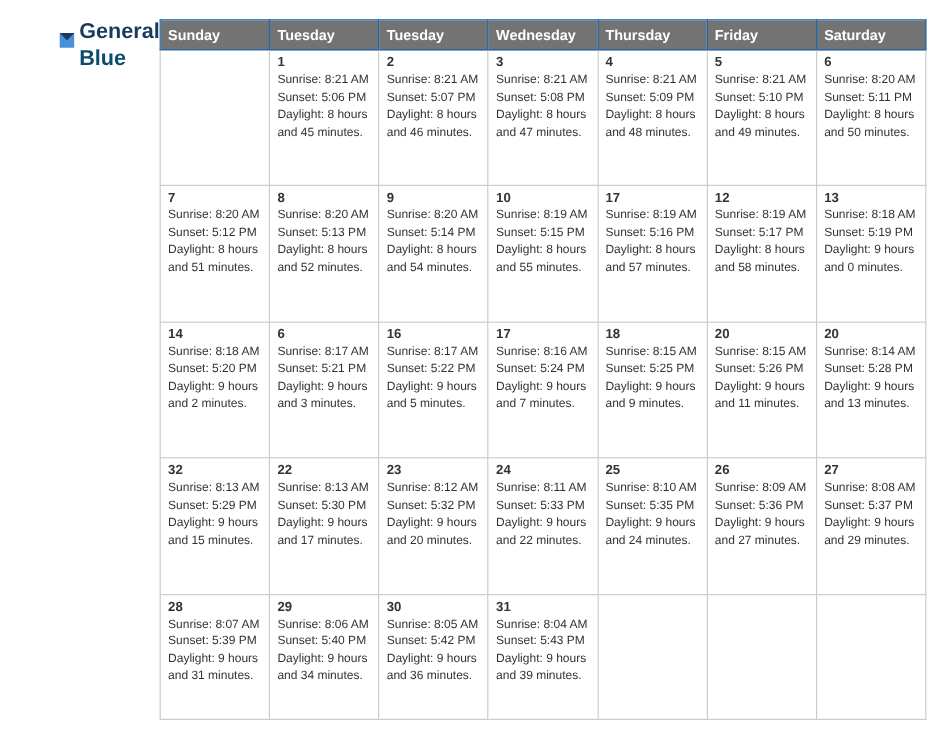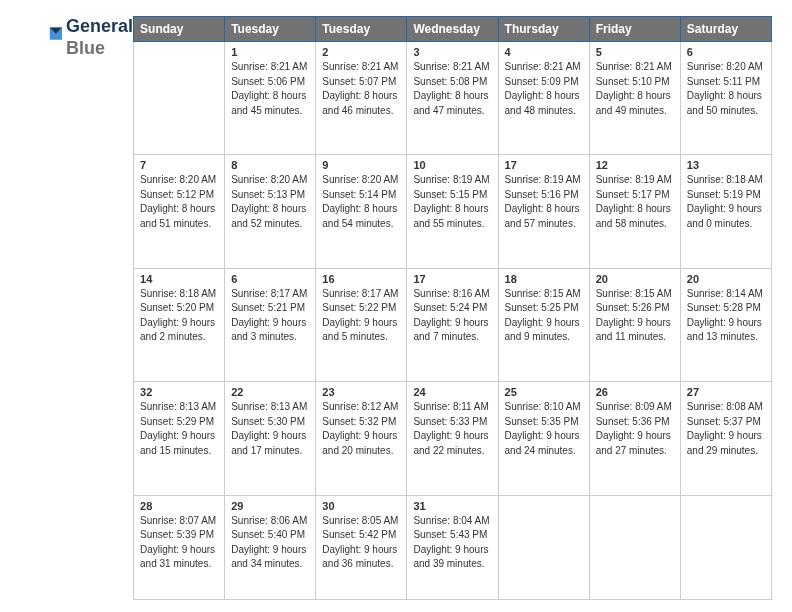--- a/index.html
+++ b/index.html
@@ -101,21 +101,21 @@
       <svg class="logo-icon" viewBox="0 0 32 32">
         <rect x="0" y="0" width="32" height="32" fill="white"></rect>
         <polygon points="18,4 32,4 32,18 18,18" fill="#4a90d9"></polygon>
         <polygon points="18,4 32,4 25,11" fill="#1a3a5c"></polygon>
       </svg>
       <div>
         <div class="logo-text">
           <span style="color:#1a3a5c">General</span>
         </div>
         <div class="logo-text">
-          <span style="color:#737373">Blue</span>
+          <span style="color:#0c4a6e">Blue</span>
         </div>
       </div>
     </div>
     <div class="title-block">
       <div class="month-title"></div>
       <div class="location"></div>
     </div>
   </div>
 
   <table class="calendar">

